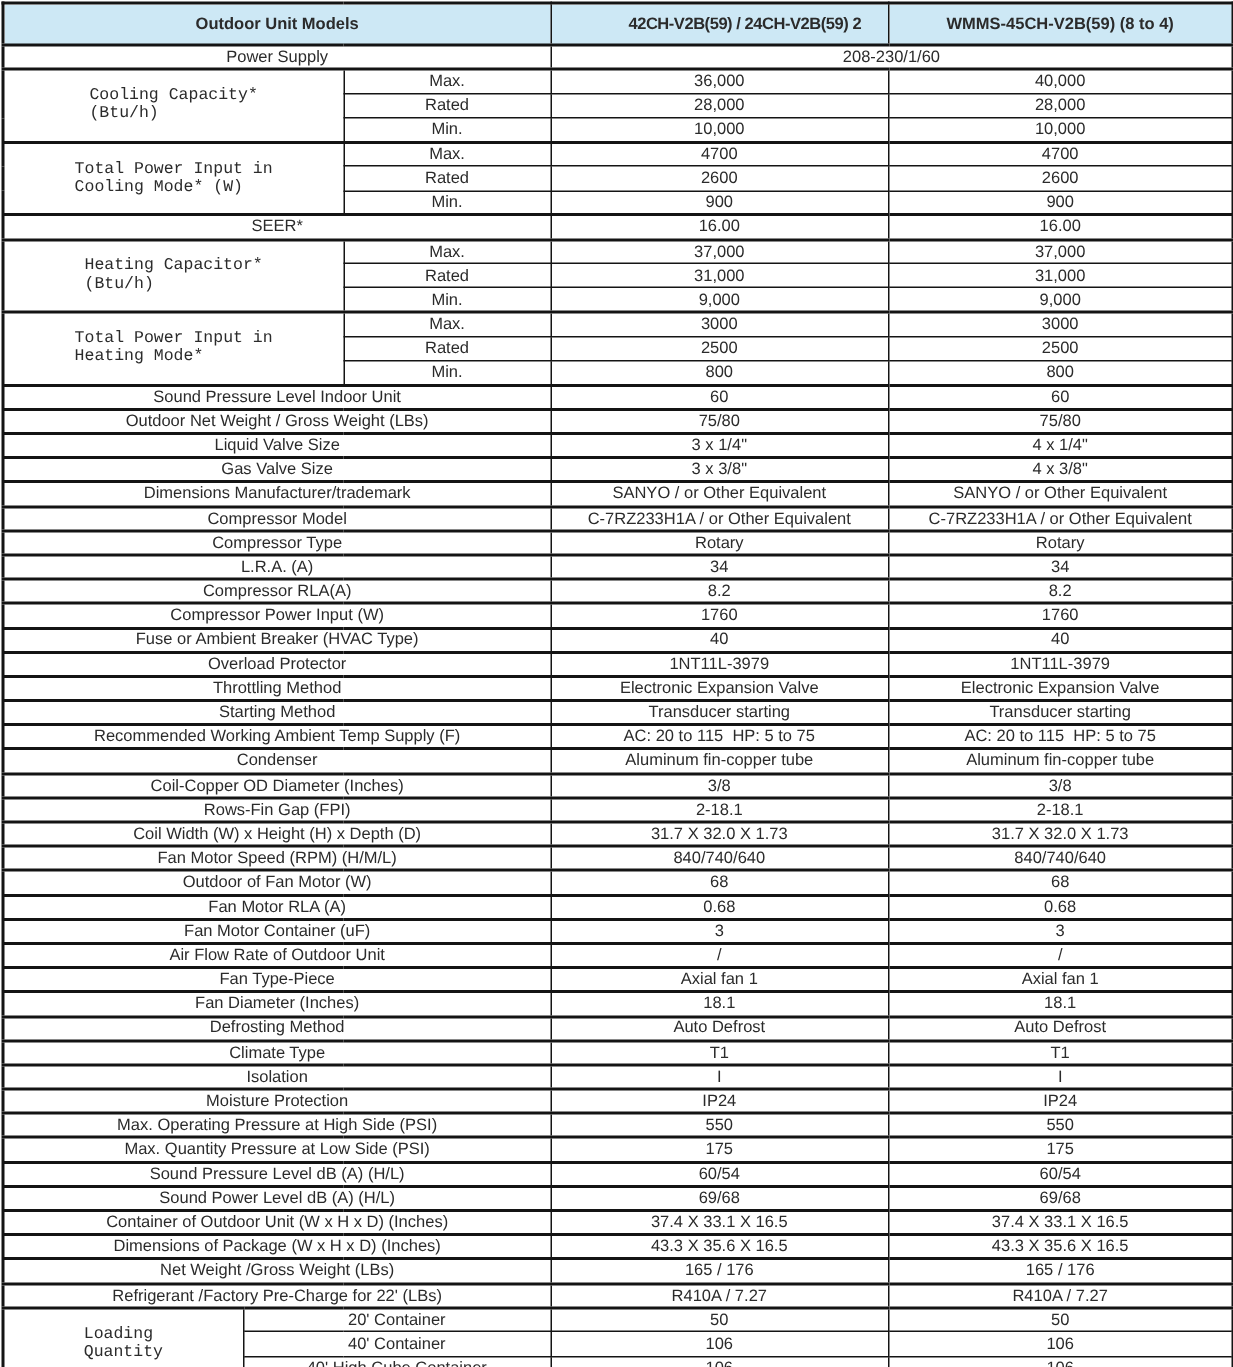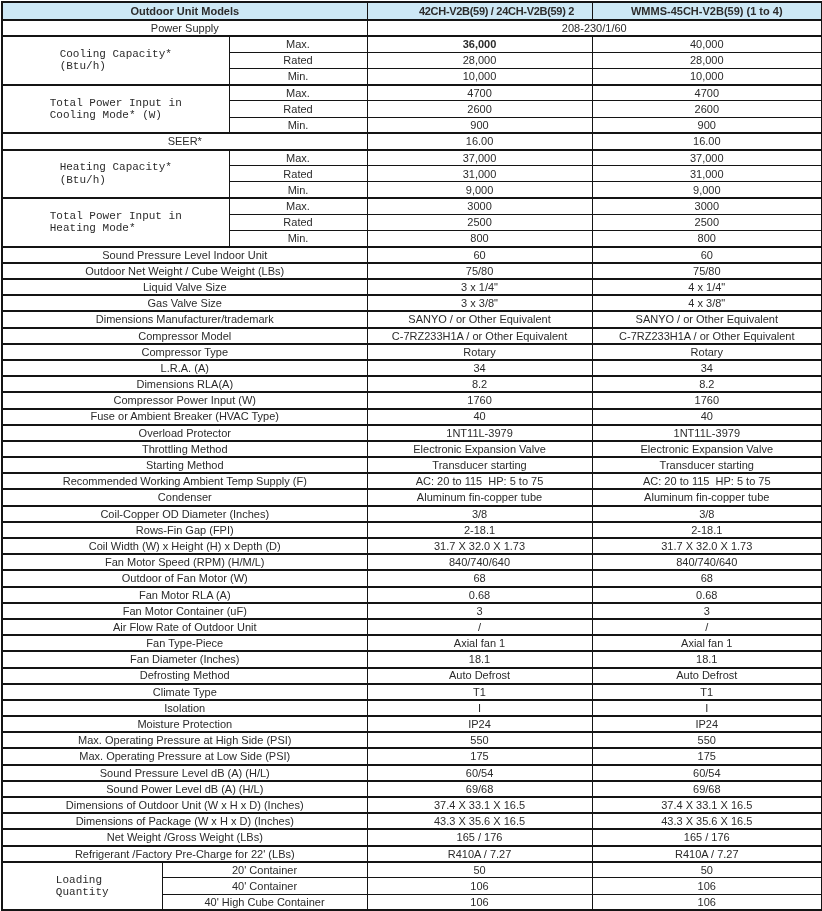--- a/index.html
+++ b/index.html
@@ -26,32 +26,32 @@
     border: 1px solid var(--border, #141414);
     text-align: center;
     vertical-align: middle;
     padding: 0 2px;
     font-size: 11px;
     line-height: 1.12;
     color: var(--text, #2b2b2b);
     overflow: hidden;
     white-space: nowrap;
   }
-  thead tr { height: 18px; }
+  thead tr { height: 28px; }
   tbody tr { height: 16.2px; }
   thead td {
     background: var(--header-bg, #cde8f5);
     font-weight: bold;
     color: #111111;
     font-size: 11px;
   }
   thead td.model1 { letter-spacing: -0.3px; padding-left: 36px; }
   tr.sec td { border-top: 2px solid var(--border, #141414); }
   table.spec tr:last-child td { border-bottom: 2px solid var(--border, #141414); }
-  td.b { font-weight: bold; margin-top: 36px; }
+  td.b { font-weight: normal; margin-top: 36px; }
   td.grp { white-space: normal; font-family: Liberation Mono, monospace; }
   .grp-inner {
     display: inline-block;
     text-align: left;
     white-space: pre-line;
     font-size: 11px;
   }
 </style>
 </head>
 <body>
@@ -62,21 +62,21 @@
       <col style="width:160px">
       <col style="width:67px">
       <col style="width:138px">
       <col style="width:225px">
       <col style="width:230px">
     </colgroup>
     <thead>
       <tr>
         <td colspan="3">Outdoor Unit Models</td>
         <td class="model1">42CH-V2B(59) / 24CH-V2B(59) 2</td>
-        <td>WMMS-45CH-V2B(59)  (1 to 4)</td>
+        <td>WMMS-45CH-V2B(59)  (8 to 4)</td>
       </tr>
     </thead>
     <tbody id="tbody">
         <tr class="sec">
           <td colspan="3">Power Supply</td>
           <td colspan="2">208-230/1/60</td>
         </tr>
         <tr class="sec">
           <td colspan="2" rowspan="3" class="grp"><span class="grp-inner">Cooling Capacity*
 (Btu/h)</span></td>
@@ -110,21 +110,21 @@
           <td>Min.</td>
           <td>900</td>
           <td>900</td>
         </tr>
         <tr class="sec">
           <td colspan="3">SEER*</td>
           <td>16.00</td>
           <td>16.00</td>
         </tr>
         <tr class="sec">
-          <td colspan="2" rowspan="3" class="grp"><span class="grp-inner">Heating Capacity*
+          <td colspan="2" rowspan="3" class="grp"><span class="grp-inner">Heating Capacitor*
 (Btu/h)</span></td>
           <td>Max.</td>
           <td>37,000</td>
           <td>37,000</td>
         </tr>
         <tr>
           <td>Rated</td>
           <td>31,000</td>
           <td>31,000</td>
         </tr>
@@ -149,21 +149,21 @@
           <td>Min.</td>
           <td>800</td>
           <td>800</td>
         </tr>
         <tr class="sec">
           <td colspan="3">Sound Pressure Level Indoor Unit</td>
           <td>60</td>
           <td>60</td>
         </tr>
         <tr class="sec">
-          <td colspan="3">Outdoor Net Weight / Cube Weight (LBs)</td>
+          <td colspan="3">Outdoor Net Weight / Gross Weight (LBs)</td>
           <td>75/80</td>
           <td>75/80</td>
         </tr>
         <tr class="sec">
           <td colspan="3">Liquid Valve Size</td>
           <td>3 x 1/4"</td>
           <td>4 x 1/4"</td>
         </tr>
         <tr class="sec">
           <td colspan="3">Gas Valve Size</td>
@@ -184,21 +184,21 @@
           <td colspan="3">Compressor Type</td>
           <td>Rotary</td>
           <td>Rotary</td>
         </tr>
         <tr class="sec">
           <td colspan="3">L.R.A. (A)</td>
           <td>34</td>
           <td>34</td>
         </tr>
         <tr class="sec">
-          <td colspan="3">Dimensions RLA(A)</td>
+          <td colspan="3">Compressor RLA(A)</td>
           <td>8.2</td>
           <td>8.2</td>
         </tr>
         <tr class="sec">
           <td colspan="3">Compressor Power Input (W)</td>
           <td>1760</td>
           <td>1760</td>
         </tr>
         <tr class="sec">
           <td colspan="3">Fuse or Ambient Breaker (HVAC Type)</td>
@@ -299,36 +299,36 @@
           <td colspan="3">Moisture Protection</td>
           <td>IP24</td>
           <td>IP24</td>
         </tr>
         <tr class="sec">
           <td colspan="3">Max. Operating Pressure at High Side (PSI)</td>
           <td>550</td>
           <td>550</td>
         </tr>
         <tr class="sec">
-          <td colspan="3">Max. Operating Pressure at Low Side (PSI)</td>
+          <td colspan="3">Max. Quantity Pressure at Low Side (PSI)</td>
           <td>175</td>
           <td>175</td>
         </tr>
         <tr class="sec">
           <td colspan="3">Sound Pressure Level dB (A) (H/L)</td>
           <td>60/54</td>
           <td>60/54</td>
         </tr>
         <tr class="sec">
           <td colspan="3">Sound Power Level dB (A) (H/L)</td>
           <td>69/68</td>
           <td>69/68</td>
         </tr>
         <tr class="sec">
-          <td colspan="3">Dimensions of Outdoor Unit (W x H x D) (Inches)</td>
+          <td colspan="3">Container of Outdoor Unit (W x H x D) (Inches)</td>
           <td>37.4 X 33.1 X 16.5</td>
           <td>37.4 X 33.1 X 16.5</td>
         </tr>
         <tr class="sec">
           <td colspan="3">Dimensions of Package (W x H x D) (Inches)</td>
           <td>43.3 X 35.6 X 16.5</td>
           <td>43.3 X 35.6 X 16.5</td>
         </tr>
         <tr class="sec">
           <td colspan="3">Net Weight /Gross Weight (LBs)</td>

